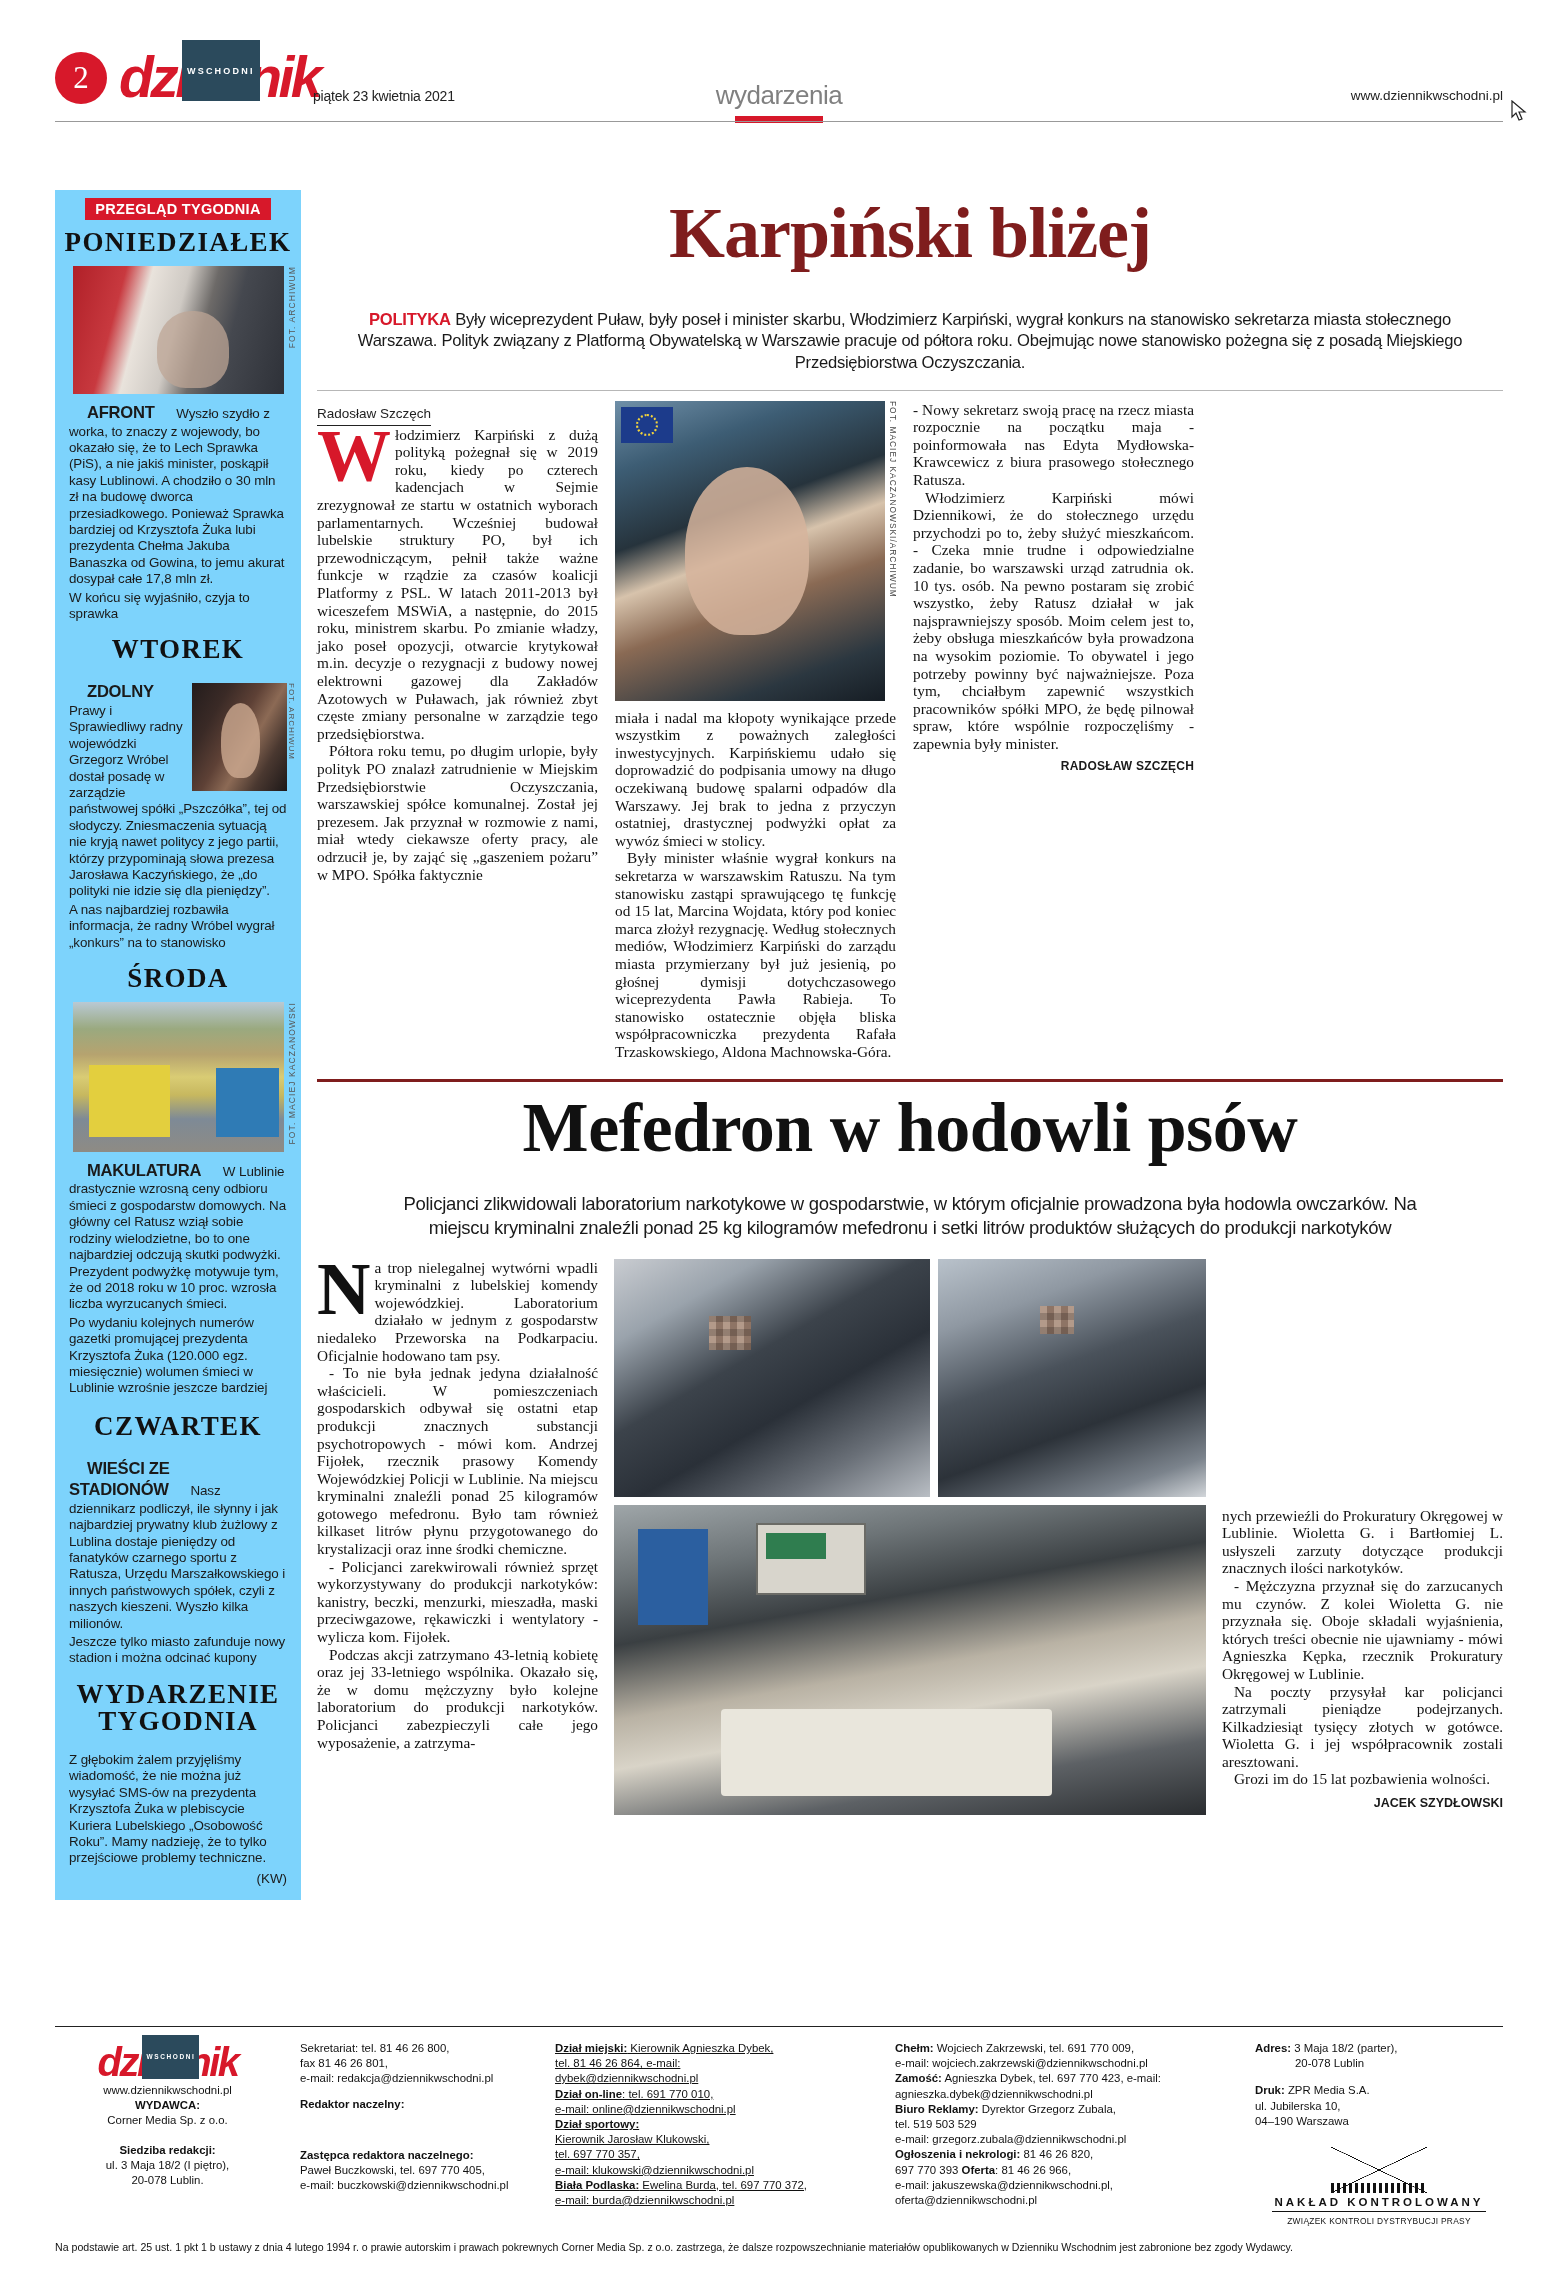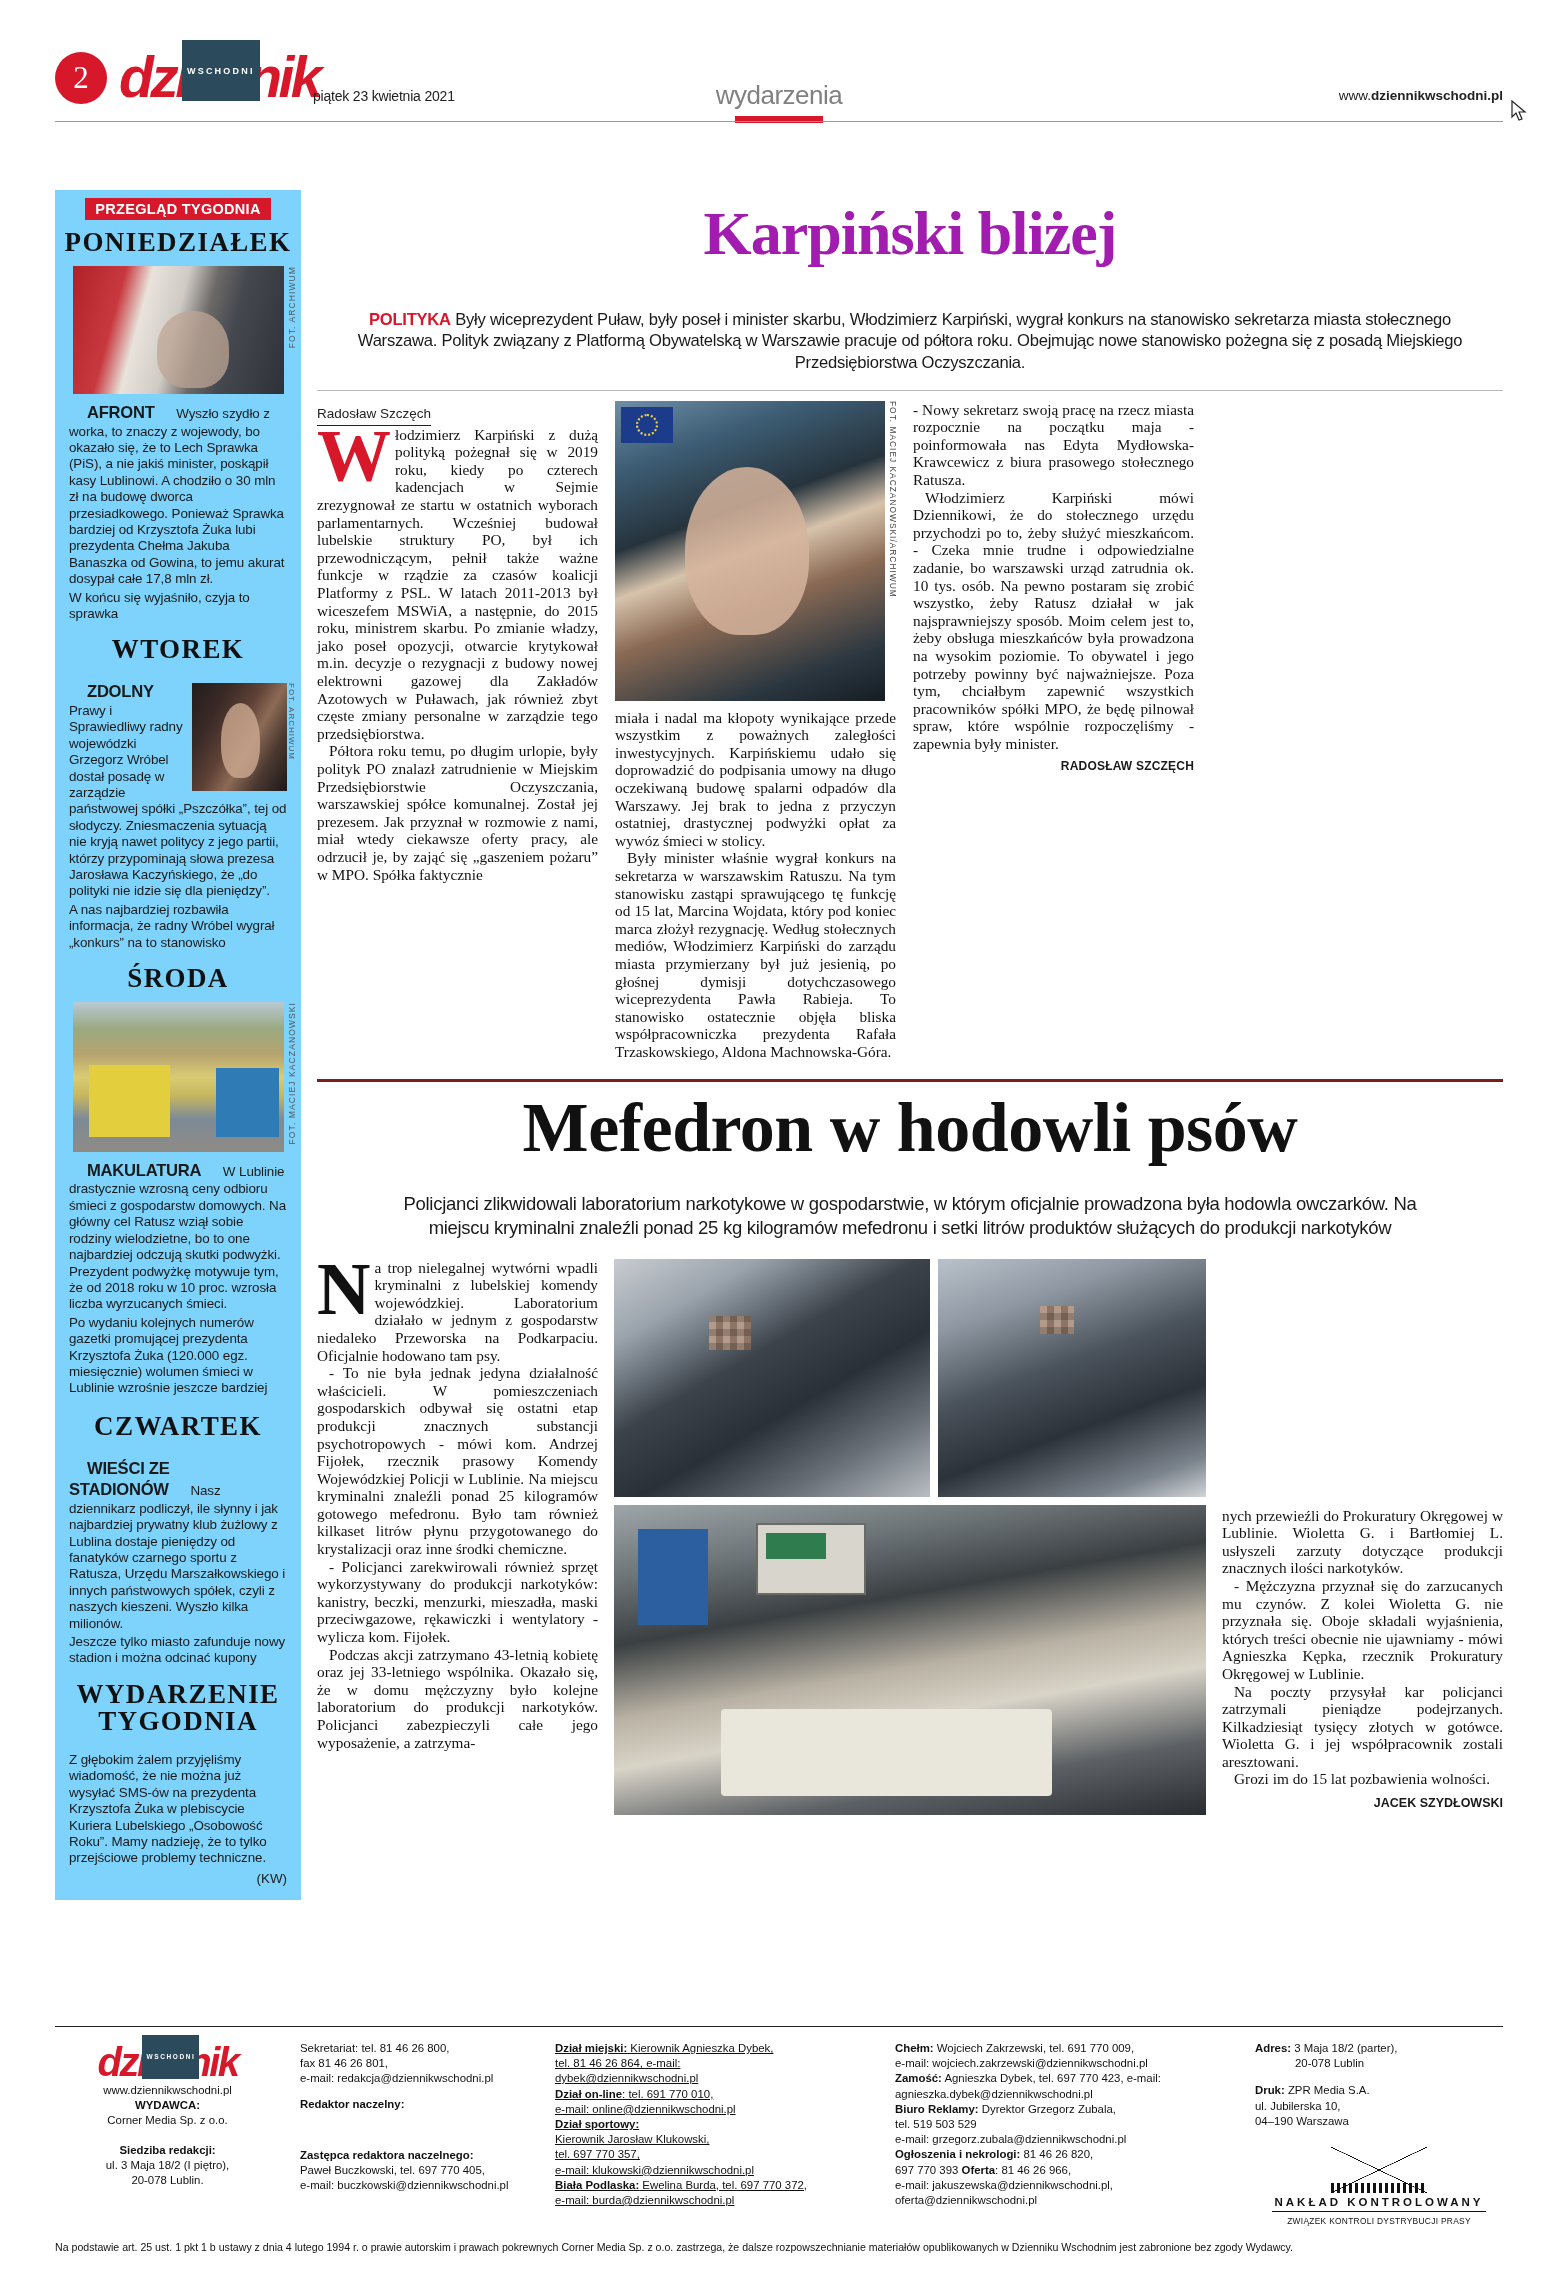--- a/index.html
+++ b/index.html
@@ -48,21 +48,21 @@
     letter-spacing:-0.5px;
   }
   .mast-section-bar {
     position:absolute; left:50%; transform:translateX(-50%);
     top:58px; width:88px; height:7px; background:#d7182a;
   }
   .mast-url {
     position:absolute; right:0; top:30px;
     font-size:13.5px; color:#222;
   }
-  .mast-url b { font-weight:bold; }
+  .mast-url b { font-weight:normal; }
   .mast-rule {
     position:absolute; left:0; right:0; top:63px;
     border-top:1px solid #999;
   }
   .cursor {
     position:absolute; right:-8px; top:42px;
     width:0; height:0;
   }
   .cursor svg { display:block; }
 
@@ -125,22 +125,22 @@
       linear-gradient(180deg,#b9c9d4 0%,#9aa97f 18%,#b6a36f 35%,#d9cc74 50%,#c7b85f 62%,#7e8a96 78%,#8e8b84 100%);
       position:relative;}
   .ph-waste:after{content:"";position:absolute;left:8%;top:42%;width:38%;height:48%;background:#e3cf3e;}
   .ph-waste:before{content:"";position:absolute;right:2%;top:44%;width:30%;height:46%;background:#2f7bb5;}
 
   
   .main { position:absolute; left:262px; top:0; width:1186px; }
 
   .headline {
     font-family:"Liberation Serif", serif;
-    font-weight:bold; font-size:62px; line-height:86px;
-    text-align:center; letter-spacing:-1px; color:#a21caf;
+    font-weight:bold; font-size:72px; line-height:86px;
+    text-align:center; letter-spacing:-1px; color:#7f1d1d;
     margin:0 0 4px 0;
   }
   .headline .l2 { display:block; }
 
   .lead {
     text-align:center; font-size:16.6px; line-height:21.5px;
     padding:16px 18px 0 18px; letter-spacing:-0.25px;
   }
   .lead .kicker { color:#d7182a; font-weight:bold; }
 

